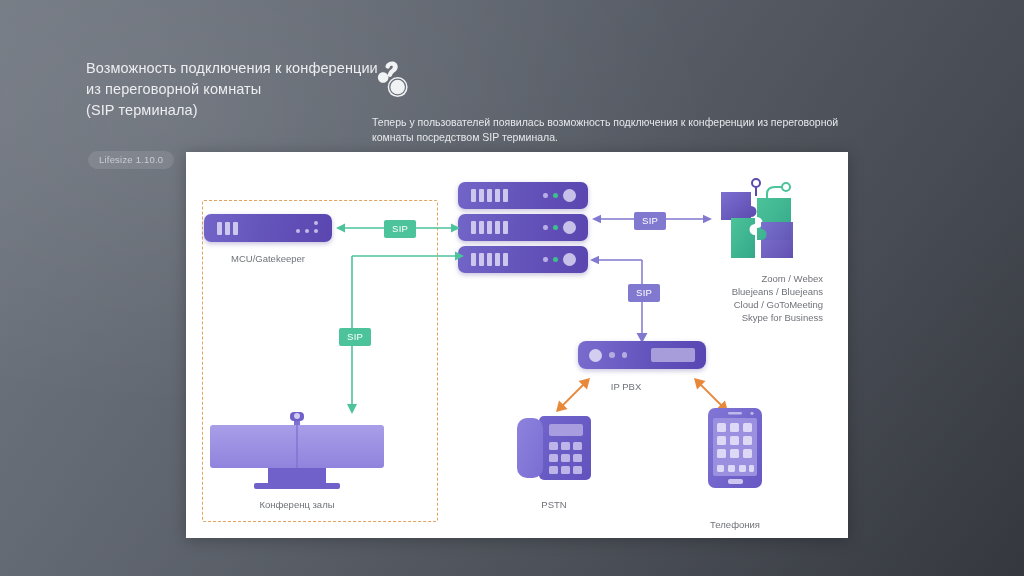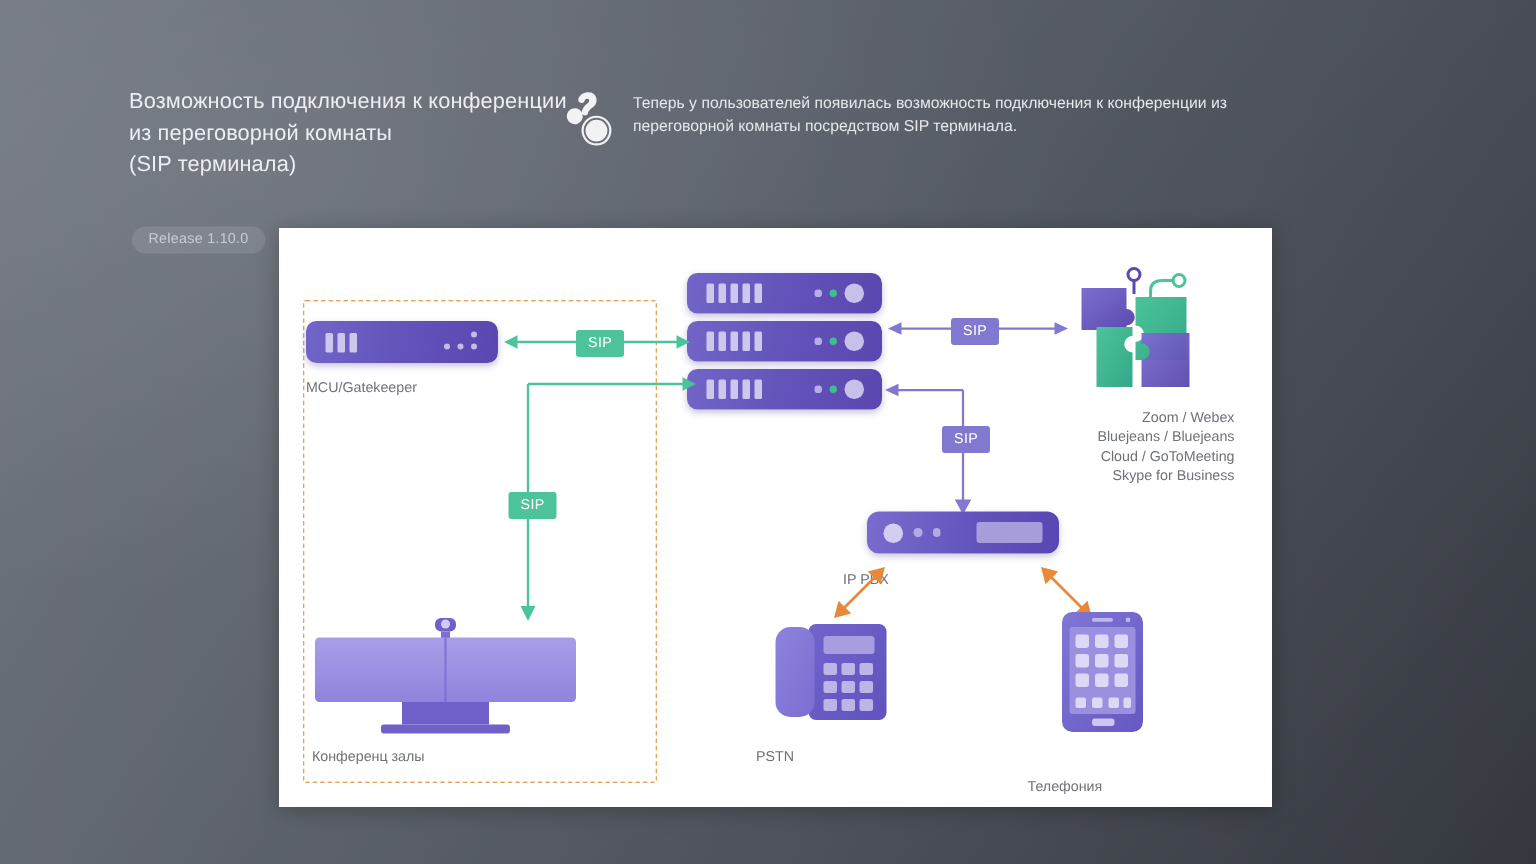--- a/index.html
+++ b/index.html
@@ -54,20 +54,21 @@
   }
 
   .note-block {
     position: absolute;
     left: 372px;
     top: 58px;
     width: 500px;
     display: flex;
     gap: 12px;
     align-items: flex-start;
+    flex-direction: column;
   }
 
   .note-icon {
     flex: 0 0 auto;
     width: 38px;
     height: 40px;
     margin-top: 1px;
   }
 
   .note-text {
@@ -96,21 +97,21 @@
     height: 322px;
     border: 1.6px dashed #e3a35c;
     border-radius: 2px;
   }
 
   
   .cap {
     position: absolute;
     font-size: 9.5px;
     color: #6f7279;
-    text-align: left;
+    text-align: center;
     line-height: 13px;
     white-space: nowrap;
   }
   .cap.multi { white-space: normal; }
 
   
   .srv {
     position: absolute;
     border-radius: 7px;
     background: linear-gradient(100deg, #7265c8 0%, #6455bb 45%, #5b46b0 100%);
@@ -209,21 +210,21 @@
   #puzzle { position: absolute; left: 527px; top: 22px;  width: 88px; height: 92px; }
 </style>
 </head>
 <body>
 
 <div class="bg-vignette"></div>
 
 <div class="slide-title" style="white-space:pre-line;">Возможность подключения к конференции из переговорной комнаты
 (SIP терминала)</div>
 
-<div class="release-badge">Release 1.10.0</div>
+<div class="release-badge">Lifesize 1.10.0</div>
 
 <div class="note-block">
   <div class="note-icon">
     <svg viewBox="0 0 40 42" width="38" height="40" aria-hidden="true">
       <path d="M21.5 2.5c3.2 0 5.6 2.4 5.6 5.5 0 2.4-1.2 4-3.1 5.5-1.6 1.3-2.6 2.2-2.9 3.6-.3 1.4-1.5 2-2.7 1.7-1.3-.3-2-1.4-1.7-2.7.5-2.5 2.1-4.2 3.9-5.6.9-.7 1.3-1.3 1.3-2.1 0-.8-.6-1.3-1.4-1.3-.9 0-1.5.5-1.8 1.4-.4 1.2-1.6 1.9-2.9 1.5-1.2-.4-1.9-1.7-1.5-2.9C15.1 4.4 18 2.5 21.5 2.5z" fill="#f1f2f4"></path>
       <path d="M9.8 14.2c2.9-1.1 6.1.3 7.2 3.2 1.1 2.9-.3 6.1-3.2 7.2-2.9 1.1-6.1-.3-7.2-3.2-1.1-2.9.3-6.1 3.2-7.2z" fill="#f1f2f4"></path>
       <circle cx="27" cy="29.5" r="10.5" fill="#f1f2f4"></circle>
       <circle cx="27" cy="29.5" r="8.3" fill="none" stroke="#6b707a" stroke-width="1.3"></circle>
       <path d="M22.6 29.8l3.1 3.1 6-6.4" fill="none" stroke="#f1f2f4" stroke-width="2.6" stroke-linecap="round" stroke-linejoin="round"></path>
       <path d="M22.6 29.8l3.1 3.1 6-6.4" fill="none" stroke="#6b707a" stroke-width="0"></path>

